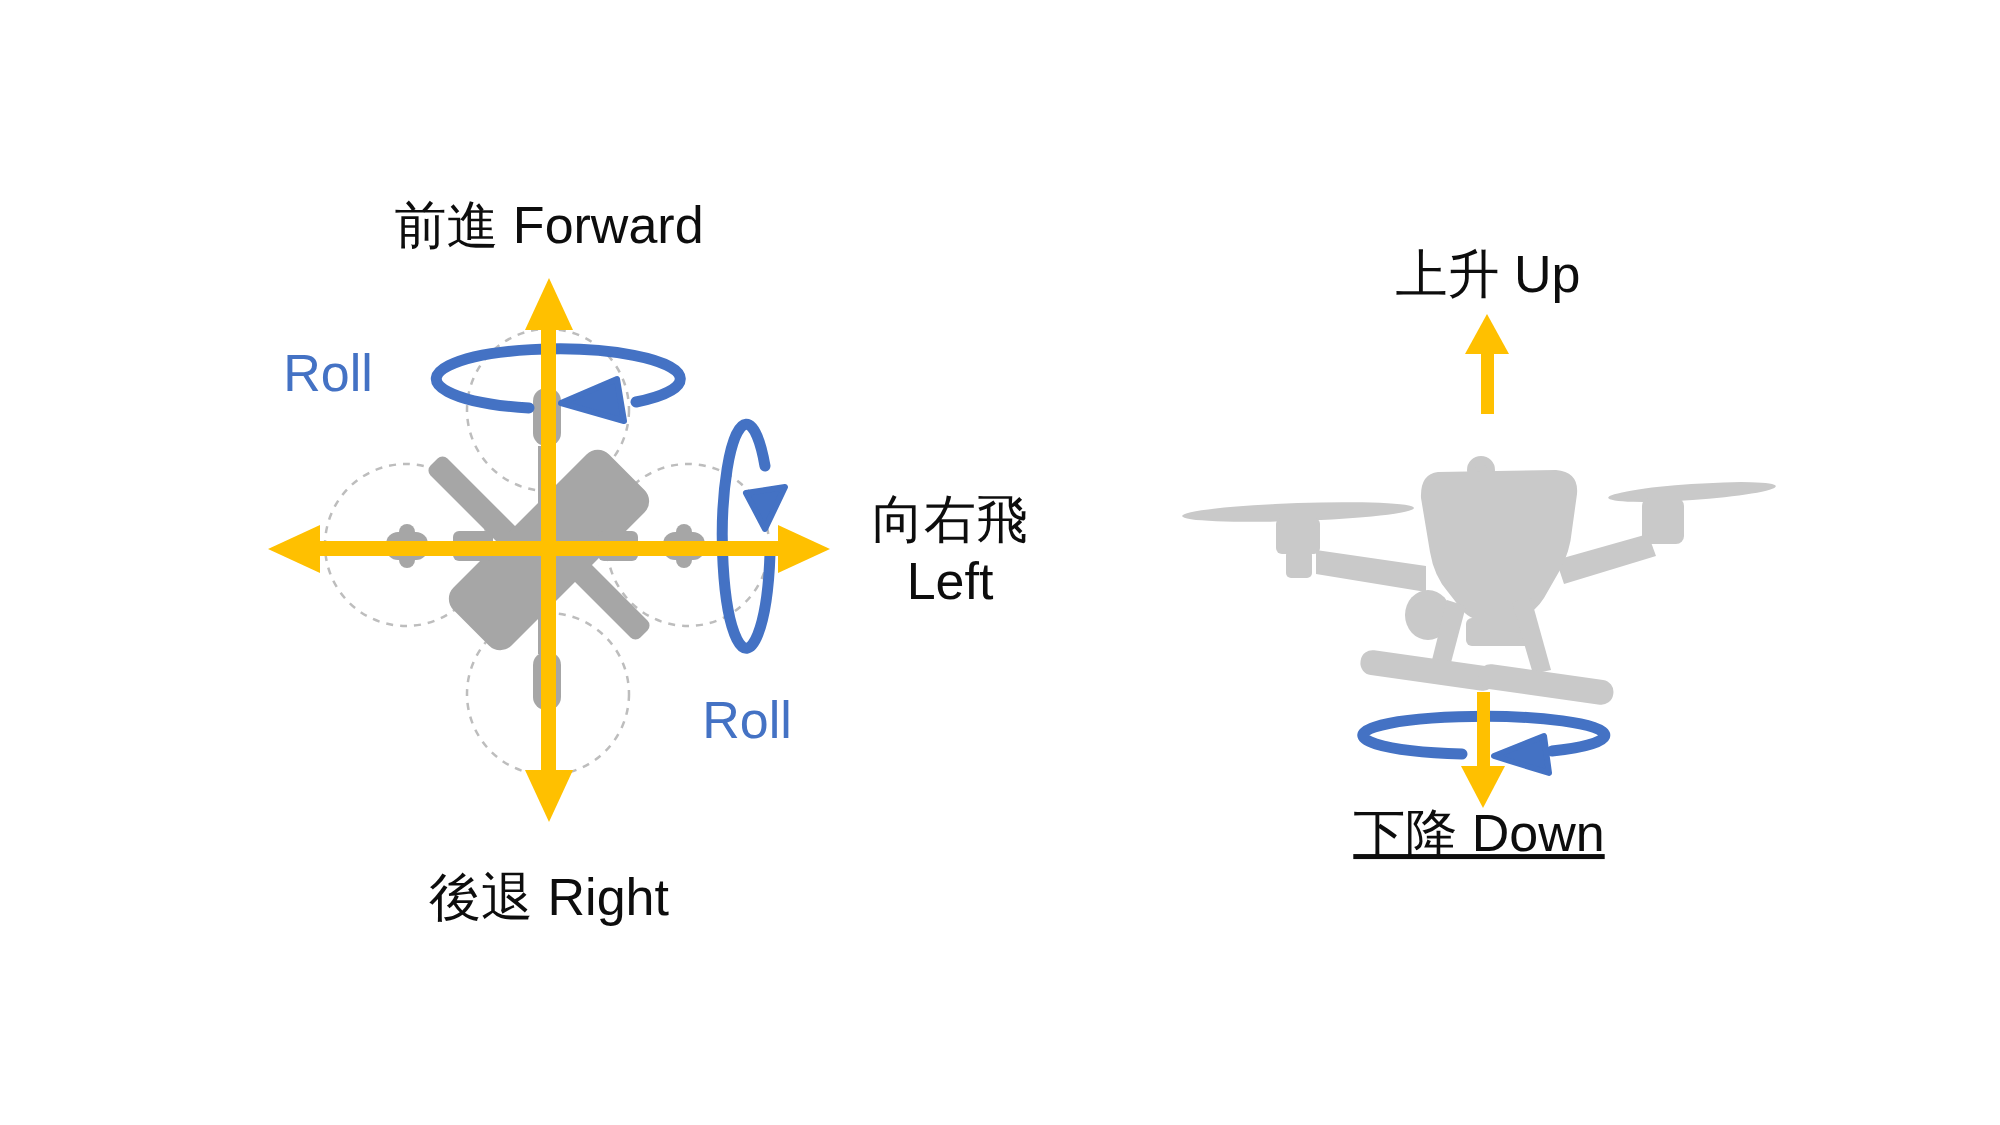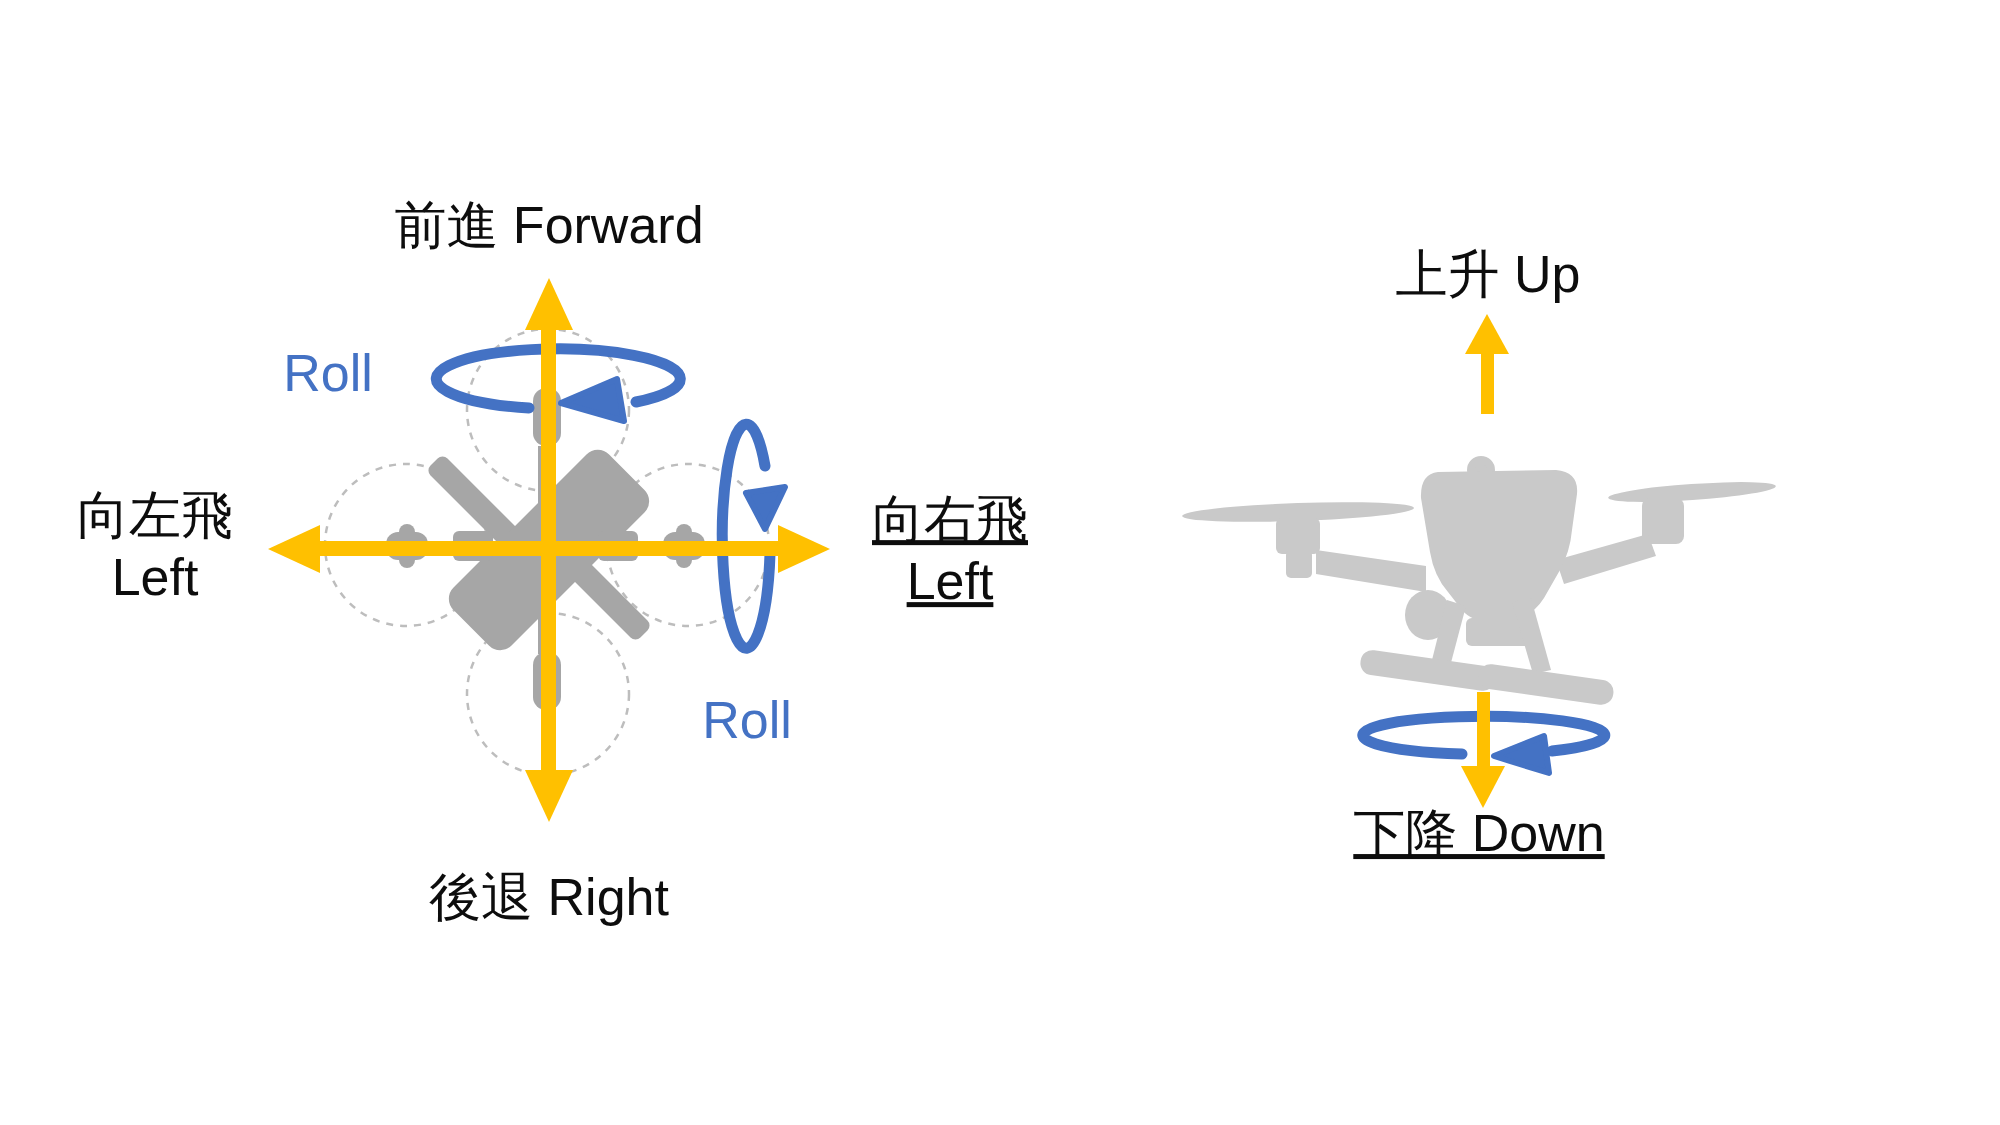--- a/index.html
+++ b/index.html
@@ -22,21 +22,21 @@
   .lbl{
     position:absolute;transform:translate(-50%,-50%);
     font-size:52px;line-height:1.19;color:var(--text-black);
     white-space:nowrap;text-align:center;user-select:none;
   }
   .lbl.blue{color:var(--rotation-blue);}
   
   #lbl-forward{left:549px;top:226px;}
   #lbl-roll{left:328px;top:374px;}
   #lbl-left{left:155px;top:547px;}
-  #lbl-right{left:950px;top:551px;text-decoration:underline;}
+  #lbl-right{left:950px;top:551px;}
   #lbl-pitch{left:747px;top:721px;}
   #lbl-back{left:549px;top:898px;}
   #lbl-up{left:1488px;top:275px;text-align:center;}
   #lbl-down{left:1479px;top:834px;text-decoration:underline;}
   #lbl-yaw{left:1791px;top:735px;}
 
   .yellow-fill{fill:var(--arrow-yellow);}
   .blue-stroke{stroke:var(--rotation-blue);stroke-width:11;fill:none;stroke-linecap:round;}
   .blue-fill{fill:var(--rotation-blue);stroke:var(--rotation-blue);stroke-width:6;stroke-linejoin:round;}
   .top-gray{fill:var(--drone-top-gray);}
@@ -151,24 +151,20 @@
       </g>
       <g>
         <rect x="1477" y="692" width="13" height="78"></rect>
         <polygon points="1483,808 1461,766 1505,766"></polygon>
       </g>
     </g>
   </svg>
 
   <div class="lbl" id="lbl-forward">前進 Forward</div>
   <div class="lbl blue" id="lbl-roll">Roll</div>
-  <div class="lbl" id="lbl-left">
-    <span class="line" style="display:block">向左飛</span>
-    <span class="line" style="display:block">Left</span>
-  </div>
   <div class="lbl" id="lbl-right">
     <span class="line" style="display:block">向右飛</span>
     <span class="line" style="display:block">Left</span>
   </div>
   <div class="lbl blue" id="lbl-pitch">Roll</div>
   <div class="lbl" id="lbl-back">後退 Right</div>
   <div class="lbl" id="lbl-up">上升 Up</div>
   <div class="lbl" id="lbl-down">下降 Down</div>
 </div>
 

